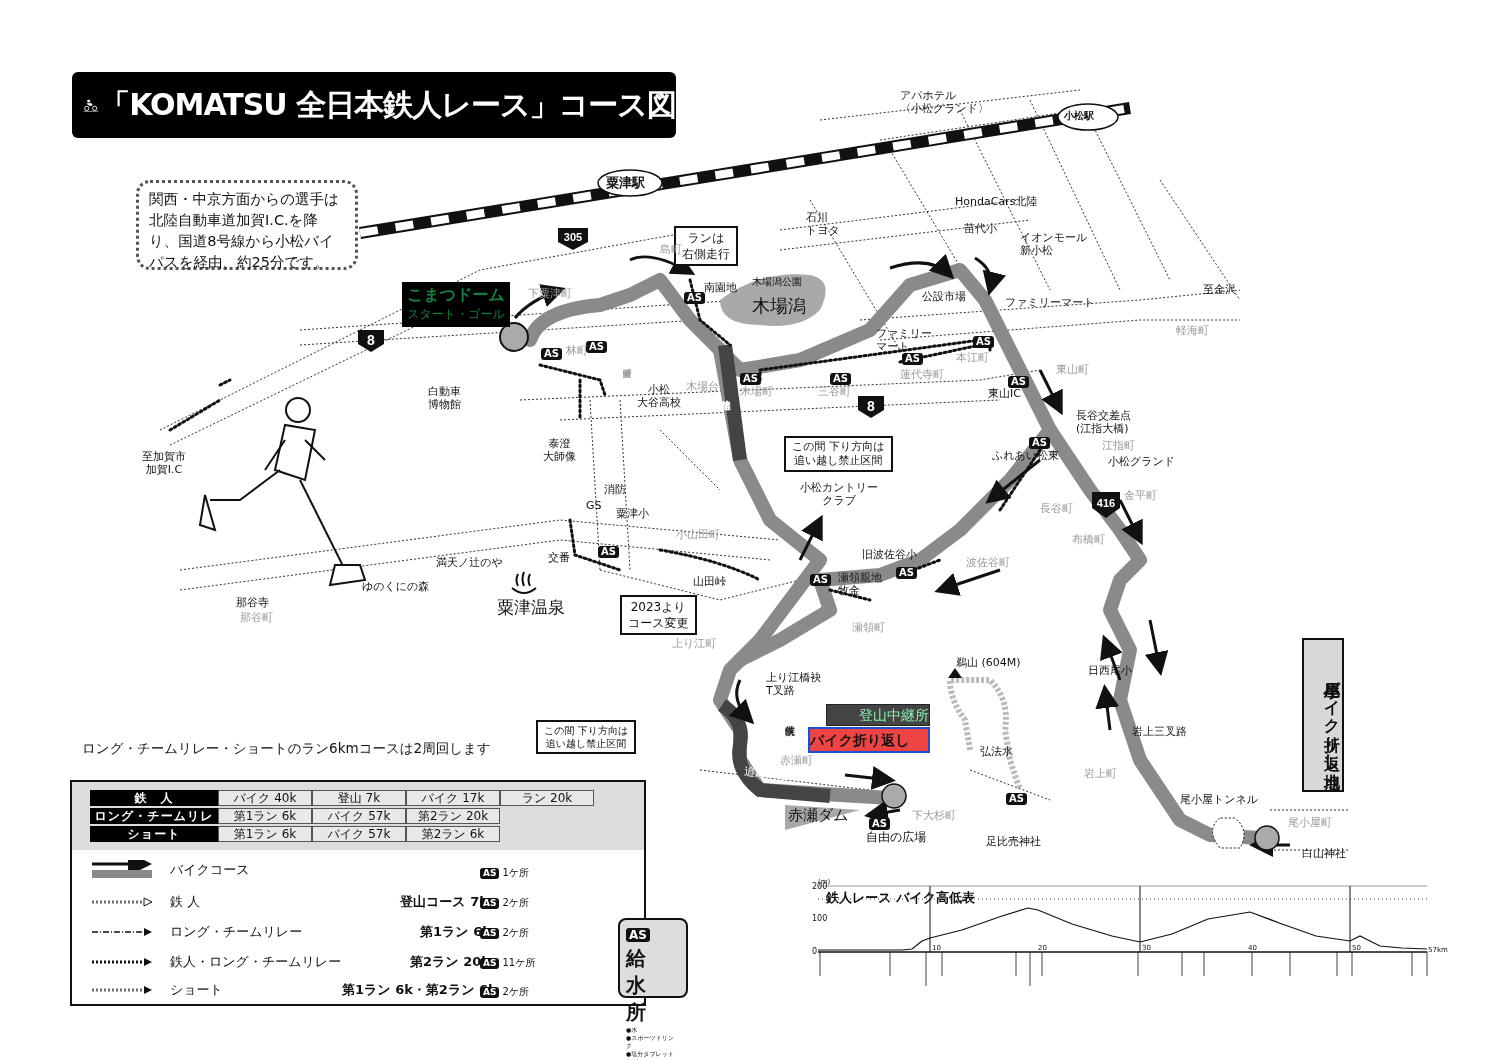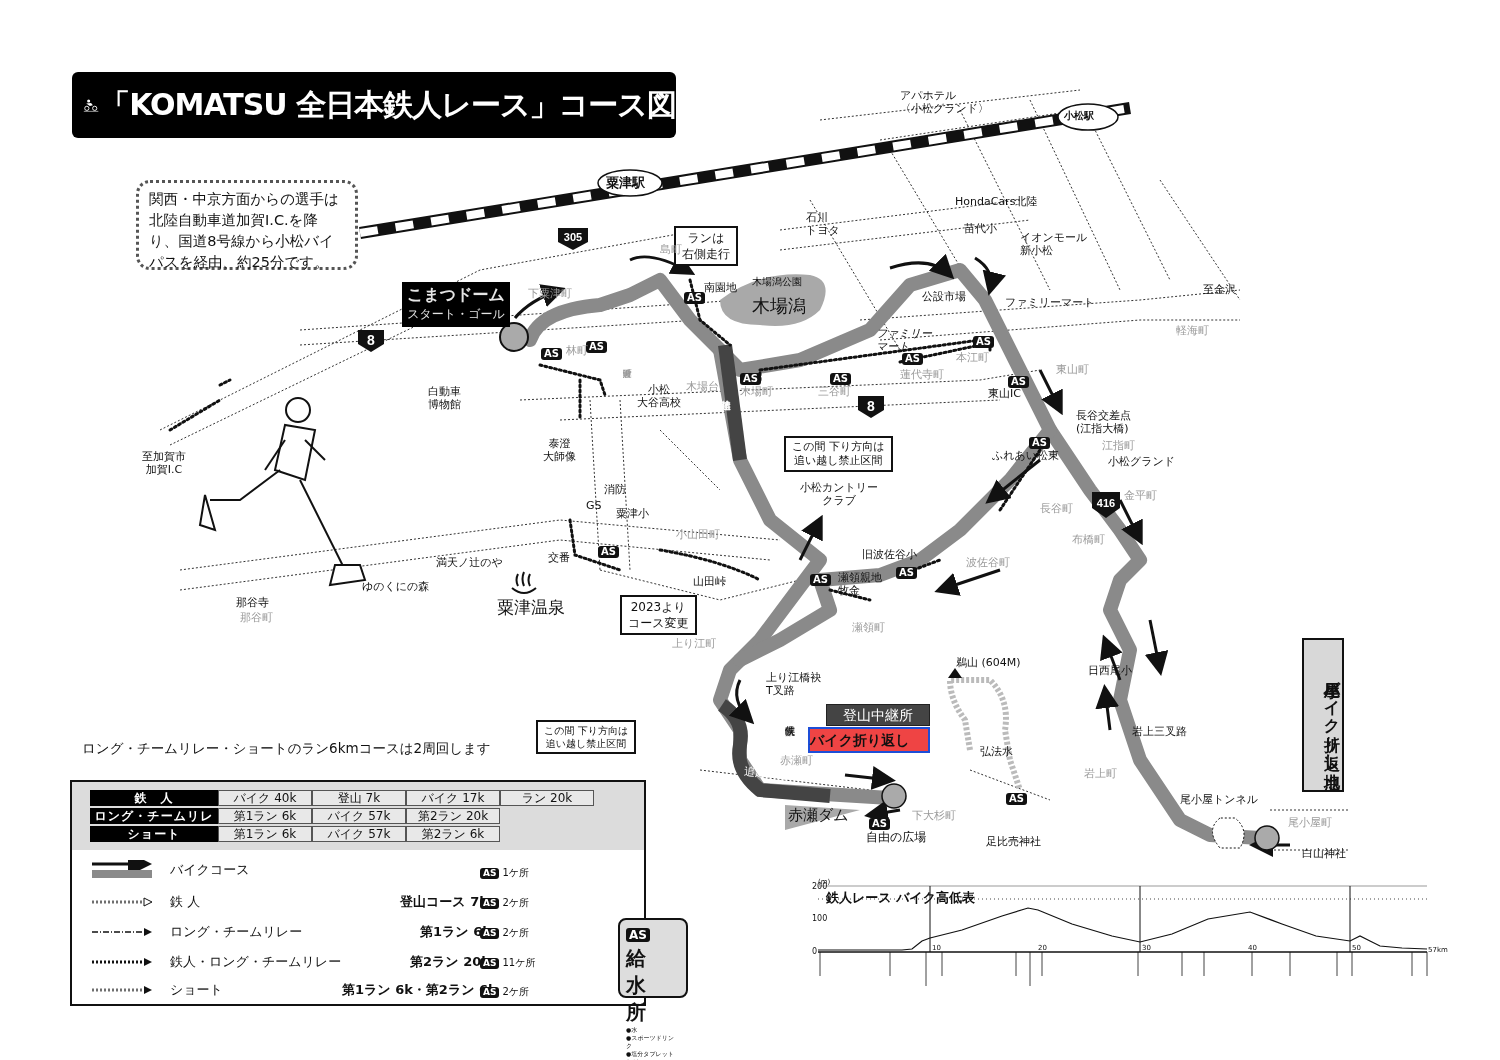--- a/index.html
+++ b/index.html
@@ -12,27 +12,27 @@
   .title-bar .logo { width: 60px; height: 50px; margin-left: 10px; }
   .title-bar .title-text { font-size: 30px; font-weight: bold; letter-spacing: -1px; white-space: nowrap; }
   .note-bubble { left: 136px; top: 180px; width: 222px; height: 90px; border: 3px dotted #555; border-radius: 14px;
                  padding: 6px 10px; box-sizing: border-box; font-size: 14.5px; line-height: 21px; background: #fff; }
   .lbl { position: absolute; font-size: 11px; white-space: nowrap; line-height: 1.15; }
   .lbl.gray { color: #9a9a9a; }
   .lbl.bold { font-weight: bold; }
   .lbl.center { text-align: center; }
   .box-label { position: absolute; border: 2px solid #111; background: #fff; font-weight: normal;
                text-align: center; font-size: 12px; line-height: 16px; padding: 2px 6px; white-space: nowrap; }
-  .dome-label { left: 402px; top: 282px; width: 108px; background: #000; color: #e5e5e5; text-align: center; padding: 3px 0 4px; }
+  .dome-label { left: 402px; top: 282px; width: 108px; background: #000; color: #15803d; text-align: center; padding: 3px 0 4px; }
   .dome-label .l1 { font-size: 16px; font-weight: bold; }
   .dome-label .l2 { font-size: 12px; }
   .as-badge { position: absolute; background: #111; color: #fff; font-weight: bold; font-size: 10px; line-height: 12px;
               padding: 0 3px; border-radius: 3px; }
-  .relay-label { left: 826px; top: 704px; width: 102px; height: 20px; background: #444; color: #ffffff; font-size: 14px;
-                 text-align: center; line-height: 20px; border: 1px solid #222; }
+  .relay-label { left: 826px; top: 704px; width: 102px; height: 20px; background: #444; color: #86efac; font-size: 14px;
+                 text-align: right; line-height: 20px; border: 1px solid #222; }
   .turn-label { left: 808px; top: 727px; width: 118px; height: 22px; background: #ef4444; border: 2px solid #1d4ed8;
                 font-size: 14px; font-weight: bold; text-align: left; line-height: 22px; }
   .okoya-box { left: 1302px; top: 638px; width: 42px; height: 154px; background: #d8d8d8; border: 2px solid #111;
                font-size: 16px; font-weight: bold; writing-mode: vertical-rl; text-align: center; line-height: 20px;
                padding: 8px 0; box-sizing: border-box; }
   .relay-note { left: 82px; top: 740px; font-size: 13.5px; }
   .legend { left: 70px; top: 780px; width: 576px; height: 226px; border: 2px solid #111; box-sizing: border-box; }
   .legend .tbl-area { position: absolute; left: 0; top: 0; width: 572px; height: 68px; background: #dcdcdc; }
   .legend-row { position: absolute; left: 18px; height: 16px; display: flex; }
   .legend-row .cat { width: 128px; background: #000; color: #fff; font-size: 12px; font-weight: bold; text-align: center; line-height: 16px; letter-spacing: 1px; }
@@ -282,21 +282,21 @@
 <div class="lbl" style="left:806px;top:212px;white-space:pre-line;">石川
 トヨタ</div>
 <div class="lbl" style="left:964px;top:223px;">苗代小</div>
 <div class="lbl" style="left:1020px;top:232px;white-space:pre-line;">イオンモール
 新小松</div>
 <div class="lbl" style="left:752px;top:276px;font-size:10px;">木場潟公園</div>
 <div class="lbl" style="left:752px;top:296px;font-size:18px;">木場潟</div>
 <div class="lbl" style="left:704px;top:282px;">南園地</div>
 <div class="lbl" style="left:922px;top:291px;">公設市場</div>
 <div class="lbl" style="left:1005px;top:297px;">ファミリーマート</div>
-<div class="lbl" style="left:876px;top:328px;white-space:pre-line;font-style:italic;">ファミリー
+<div class="lbl" style="left:876px;top:328px;white-space:pre-line;">ファミリー
 マート</div>
 <div class="lbl" style="left:988px;top:388px;">東山IC</div>
 <div class="lbl" style="left:1076px;top:410px;white-space:pre-line;">長谷交差点
 (江指大橋)</div>
 <div class="lbl" style="left:1108px;top:456px;">小松グランド</div>
 <div class="lbl" style="left:992px;top:450px;">ふれあい松東</div>
 <div class="lbl" style="left:1203px;top:284px;">至金沢</div>
 <div class="lbl gray" style="left:628px;top:244px;margin-left:32px;">島町</div>
 <div class="lbl center" style="left:428px;top:386px;white-space:pre-line;">白動車
 博物館</div>

